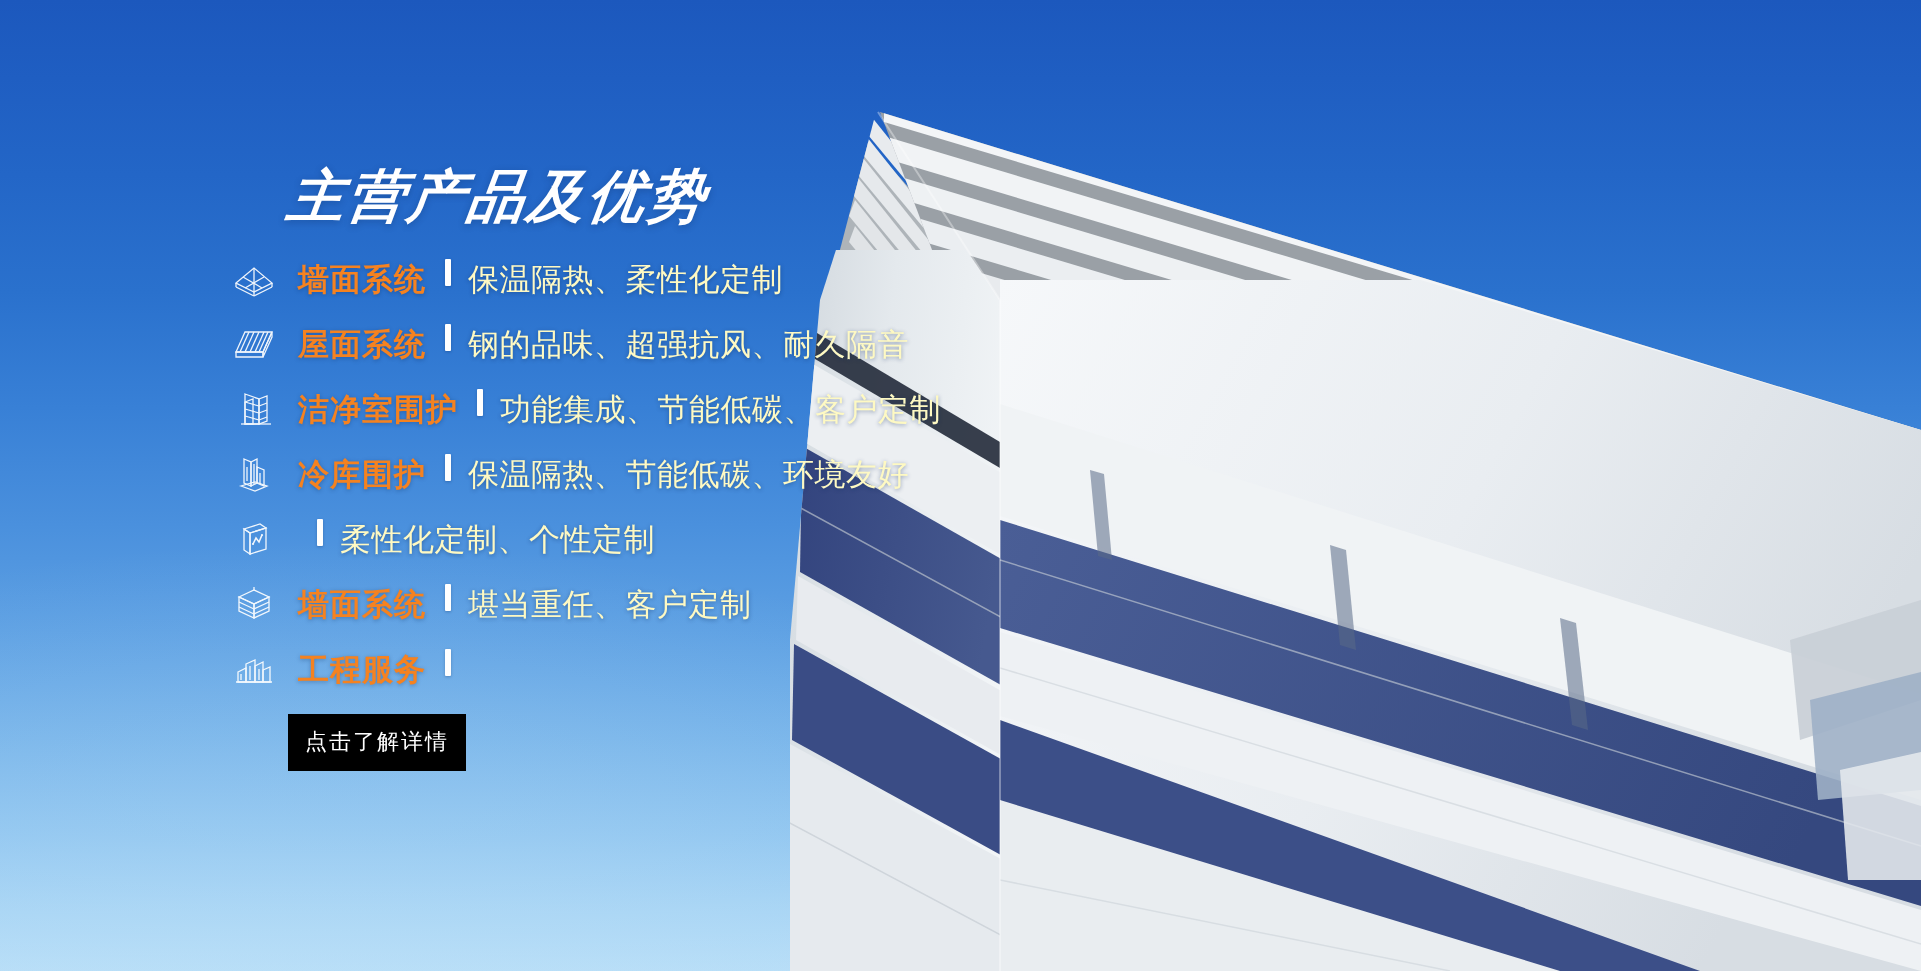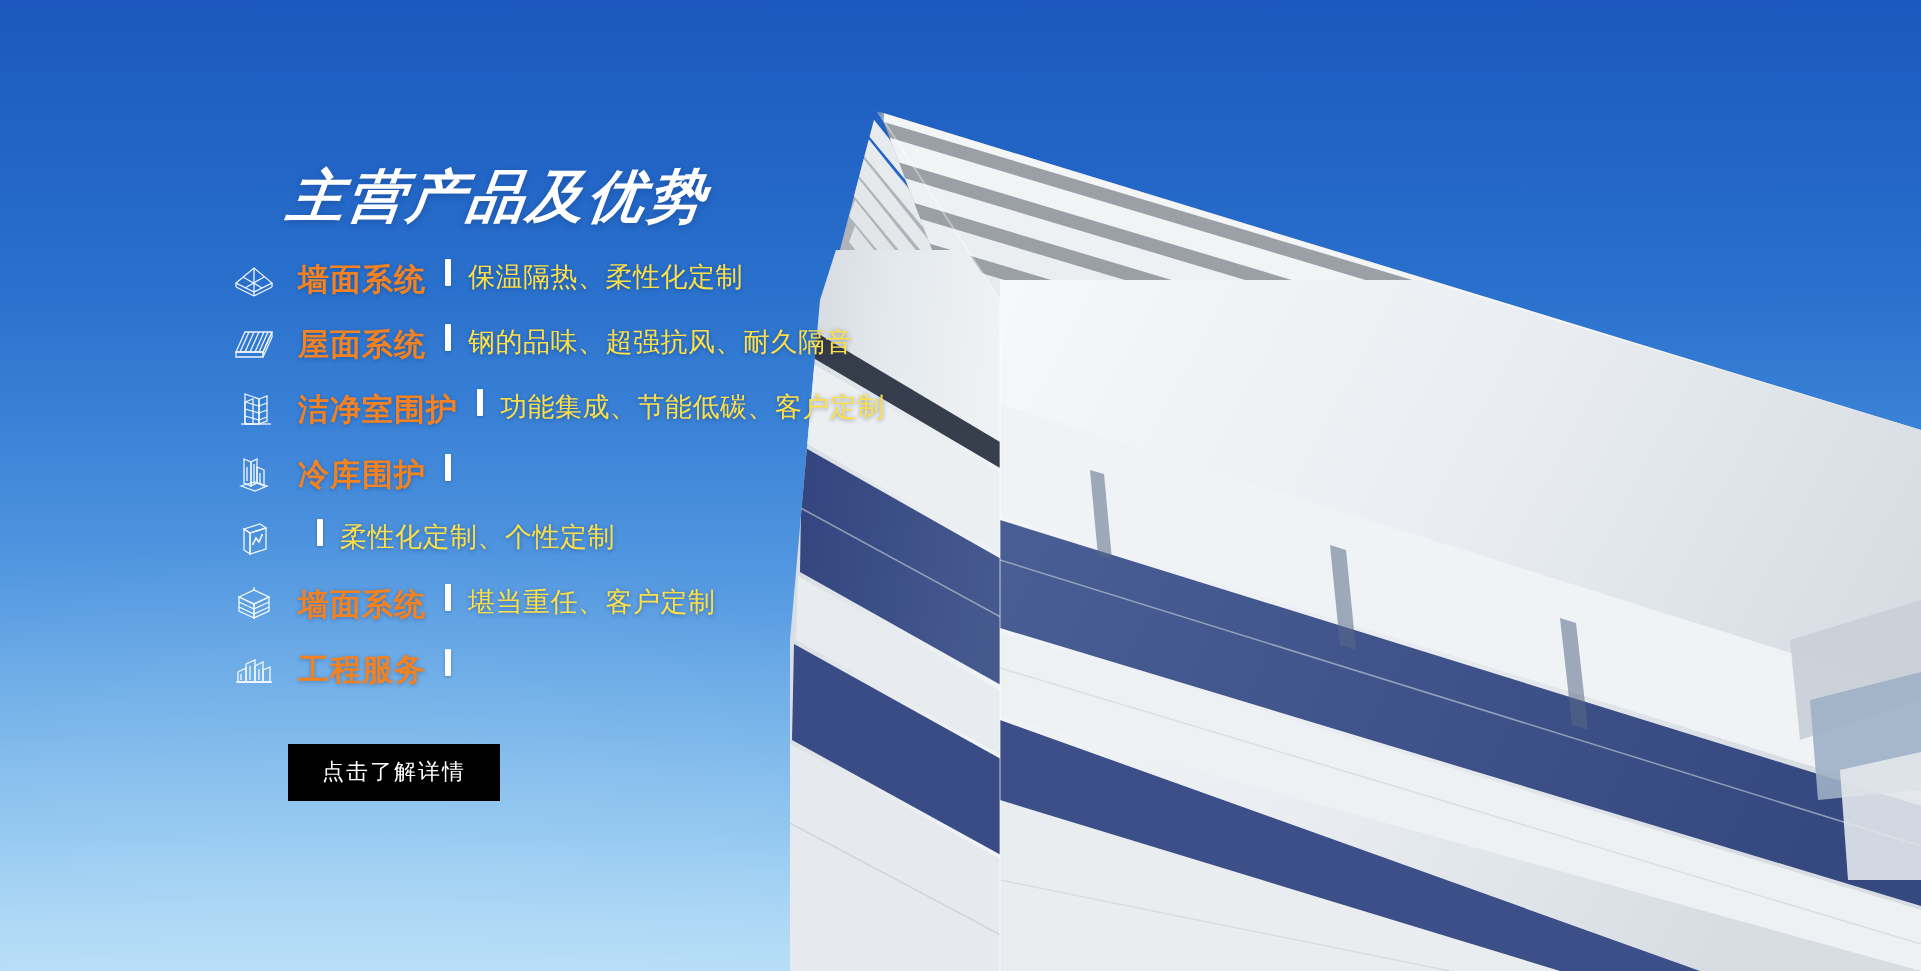--- a/index.html
+++ b/index.html
@@ -94,35 +94,34 @@
     display:inline-block;
     width:6px; height:27px;
     background:#ffffff;
     margin:0 17px 0 19px;
     flex:0 0 6px;
     border-radius:1px;
     box-shadow:0 1px 3px rgba(10,40,90,.3);
   }
 
   .prod-desc {
-    color:#fde047;
-    font-size:27px;
+    color:#fef9c3;
+    font-size:31px;
     letter-spacing:.5px;
     text-shadow:0 1px 4px rgba(10,40,90,.45);
   }
 
   .cta {
     display:inline-block;
     margin-left:56px;
-    margin-top:30px;
     background:#000000;
     color:#ffffff;
     font-size:22px;
     letter-spacing:2px;
-    padding:13px 34px 14px;
+    padding:13px 17px 14px;
     border:none;
     cursor:pointer;
     font-family:Liberation Sans, sans-serif;
   }
 </style>
 </head>
 <body>
 
 <div class="stage">
 
@@ -331,20 +330,21 @@
             <polygon points="18,7 24,4 24,28 18,31"></polygon>
             <polygon points="24,12 31,15 31,31 24,28"></polygon>
             <polygon points="8,31 22,36 34,31 22,27"></polygon>
             <line x1="14" y1="12" x2="14" y2="26"></line>
             <line x1="21" y1="9" x2="21" y2="29"></line>
             <line x1="27" y1="18" x2="27" y2="29"></line>
           </svg>
         </span>
         <span class="prod-name">冷库围护</span>
         <span class="prod-bar"></span>
+        <span class="prod-desc">保温隔热、节能低碳、环境友好</span>
       </li>
 
       <li class="prod-row">
         <span class="prod-icon">
           <svg width="42" height="38" viewBox="0 0 42 38" fill="none" stroke="#ffffff" stroke-width="1.3">
             <polygon points="11,9 27,4 33,8 17,13"></polygon>
             <polygon points="11,9 17,13 17,34 11,30"></polygon>
             <polygon points="17,13 33,8 33,29 17,34"></polygon>
             <path d="M20 24 l3 -6 l3 4 l3 -7" stroke-width="1.6"></path>
             <circle cx="20" cy="24" r="1.1" fill="#ffffff" stroke="none"></circle>

